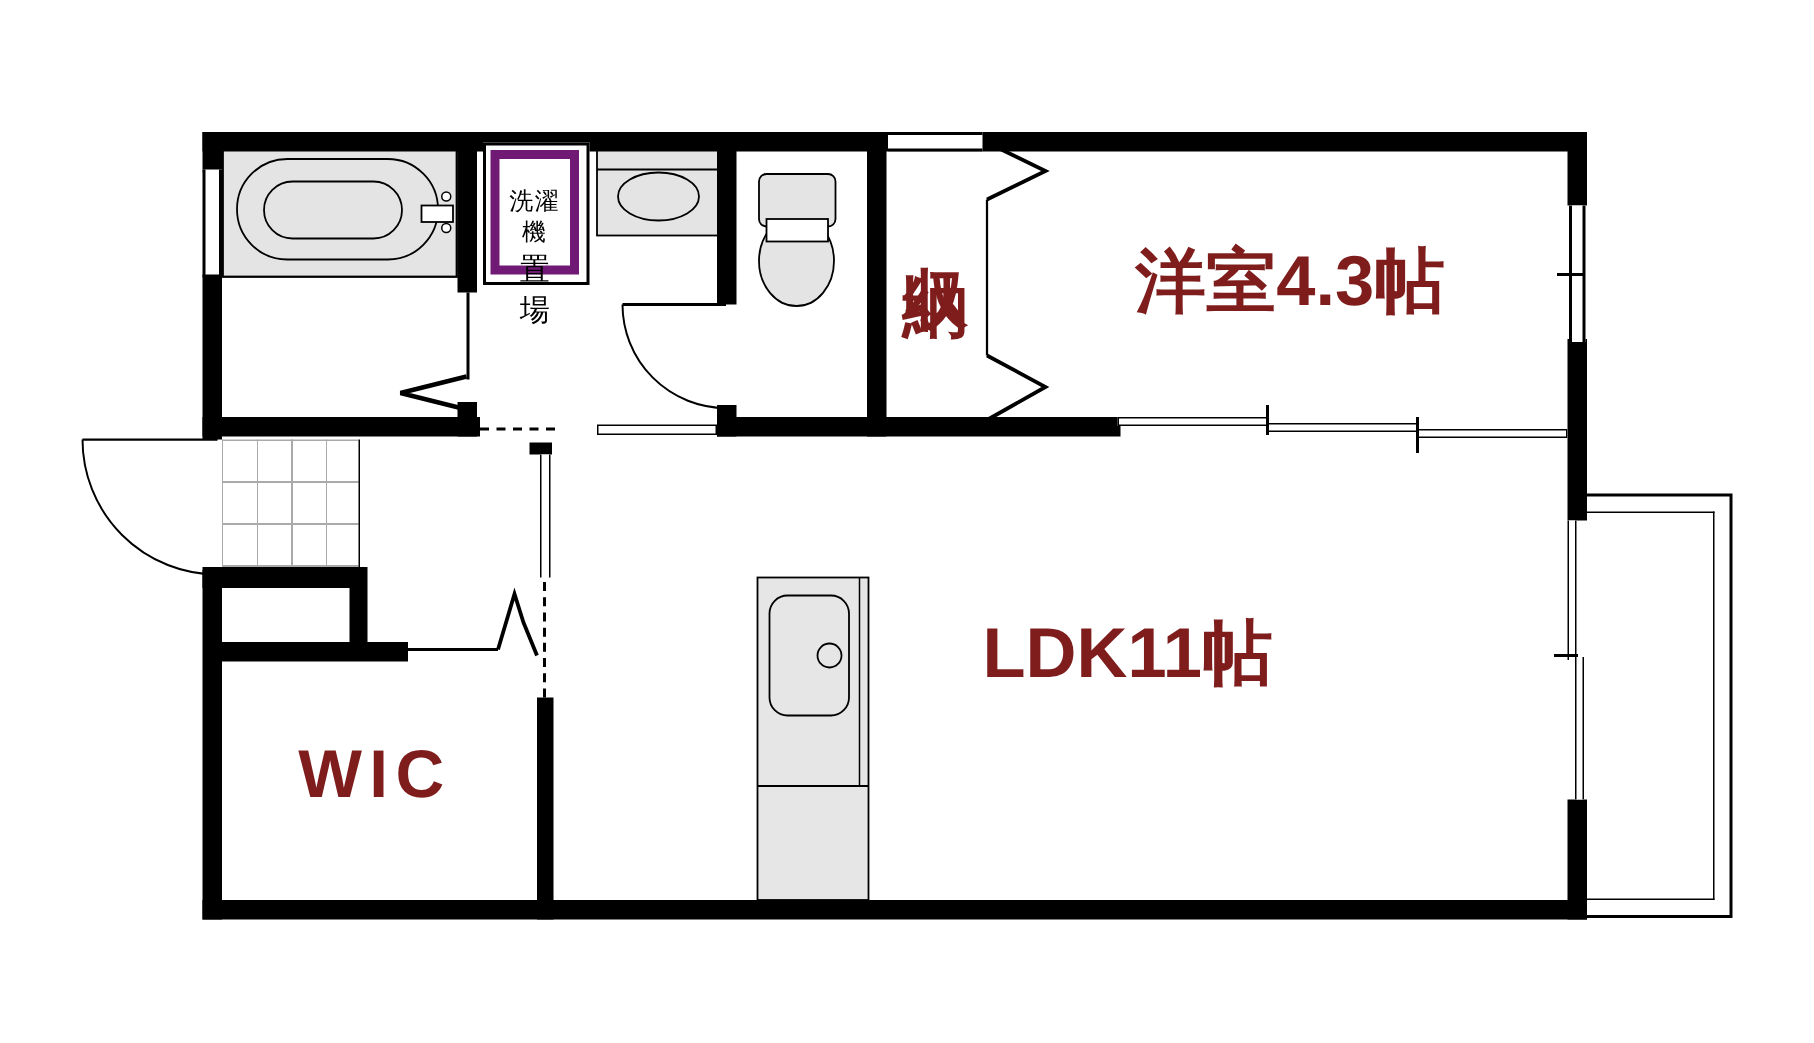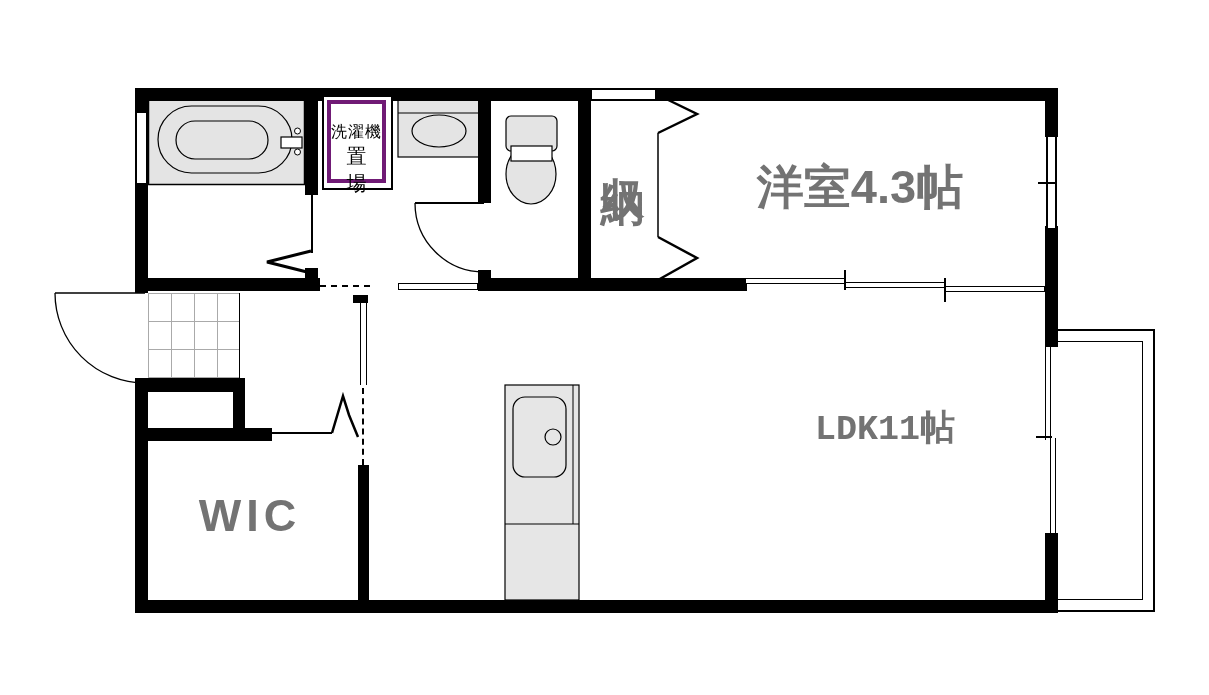--- a/index.html
+++ b/index.html
@@ -1,21 +1,21 @@
 <!DOCTYPE html>
 <html><head>
 <meta charset="utf-8">
 <style>
   html,body{margin:0;padding:0;background:#fff;}
   #canvas{position:relative;width:1209px;height:695px;background:#fff;overflow:hidden;
           font-family:"Liberation Sans","DejaVu Sans",sans-serif;}
   .w{position:absolute;background:#000;}
   .wh{position:absolute;background:#fff;box-sizing:border-box;}
   .ln{position:absolute;background:#000;}
-  .lbl{position:absolute;color:#737373;font-weight:bold;white-space:nowrap;}
+  .lbl{position:absolute;color:#7f1d1d;font-weight:bold;white-space:nowrap;}
   .dashv{position:absolute;width:0;border-left:2px dashed #000;}
   .dashh{position:absolute;height:0;border-top:2px dashed #000;}
   #genkan-grid{position:absolute;left:148px;top:293px;width:91px;height:85px;
     background-image:
       repeating-linear-gradient(to right,#aaa 0,#aaa 1px,transparent 1px,transparent 23px),
       repeating-linear-gradient(to bottom,#aaa 0,#aaa 1px,transparent 1px,transparent 28px);}
   svg{position:absolute;left:0;top:0;}
   .z1{z-index:1}.z2{z-index:2}.z3{z-index:3}.z4{z-index:4}
 </style>
 </head>
@@ -67,21 +67,21 @@
   <div class="ln z3" style="left:944px;top:278px;width:2px;height:24px;"></div>
 
   <div class="wh z3" style="left:1046px;top:137px;width:11px;height:91px;border-left:2px solid #000;border-right:2px solid #000;"></div>
   <div class="ln z3" style="left:1038px;top:182px;width:18px;height:2px;"></div>
 
   <div class="wh z3" style="left:1045px;top:347px;width:6px;height:93px;border-left:1px solid #000;border-right:1px solid #000;"></div>
   <div class="wh z3" style="left:1050px;top:438px;width:6px;height:95px;border-left:1px solid #000;border-right:1px solid #000;"></div>
   <div class="ln z3" style="left:1036px;top:436px;width:16px;height:2px;"></div>
 
   <div class="wh z3" style="left:322px;top:95px;width:71px;height:95px;border:2px solid #000;">
-    <div class="wh" style="left:3px;top:3px;width:59px;height:83px;border:4px solid #701a75;text-align:center;">
+    <div class="wh" style="left:3px;top:3px;width:59px;height:83px;border:6px solid #701a75;text-align:center;">
       <div style="font-size:16px;margin-top:18px;letter-spacing:1px;">洗濯機</div>
       <div style="font-size:20px;">置　場</div>
     </div>
   </div>
 
   <svg class="z2" width="1209" height="695" viewBox="0 0 1209 695">
 
     <g>
       <line x1="55" y1="293" x2="145" y2="293" stroke="#000" stroke-width="1.5"></line>
       <path d="M55,293 A90,90 0 0 0 145,383" fill="none" stroke="#000" stroke-width="1.3"></path>
@@ -126,17 +126,17 @@
     <g>
       <rect x="505" y="385" width="74" height="215" fill="#e6e6e6" stroke="#000" stroke-width="1.2"></rect>
       <line x1="505" y1="524" x2="579" y2="524" stroke="#000" stroke-width="1.2"></line>
       <line x1="573" y1="385" x2="573" y2="524" stroke="#000" stroke-width="1"></line>
       <rect x="513" y="397" width="53" height="80" rx="12" fill="none" stroke="#000" stroke-width="1.2"></rect>
       <circle cx="553" cy="437" r="8" fill="#e6e6e6" stroke="#000" stroke-width="1.2"></circle>
     </g>
   </svg>
 
   <div class="lbl z4" style="left:705px;top:156px;width:310px;text-align:center;font-size:47px;">洋室4.3帖</div>
-  <div class="lbl z4" style="left:655px;top:404px;width:300px;text-align:right;font-size:35px;font-family:Liberation Mono, monospace;">LDK11帖</div>
+  <div class="lbl z4" style="left:655px;top:404px;width:300px;text-align:left;font-size:47px;">LDK11帖</div>
   <div class="lbl z4" style="left:195px;top:490px;width:110px;text-align:center;font-size:45px;letter-spacing:5px;">WIC</div>
   <div class="lbl z4" style="left:594px;top:142px;height:130px;font-size:44px;writing-mode:vertical-rl;text-orientation:upright;letter-spacing:6px;">収納</div>
 
 </div>
 
 </body></html>

